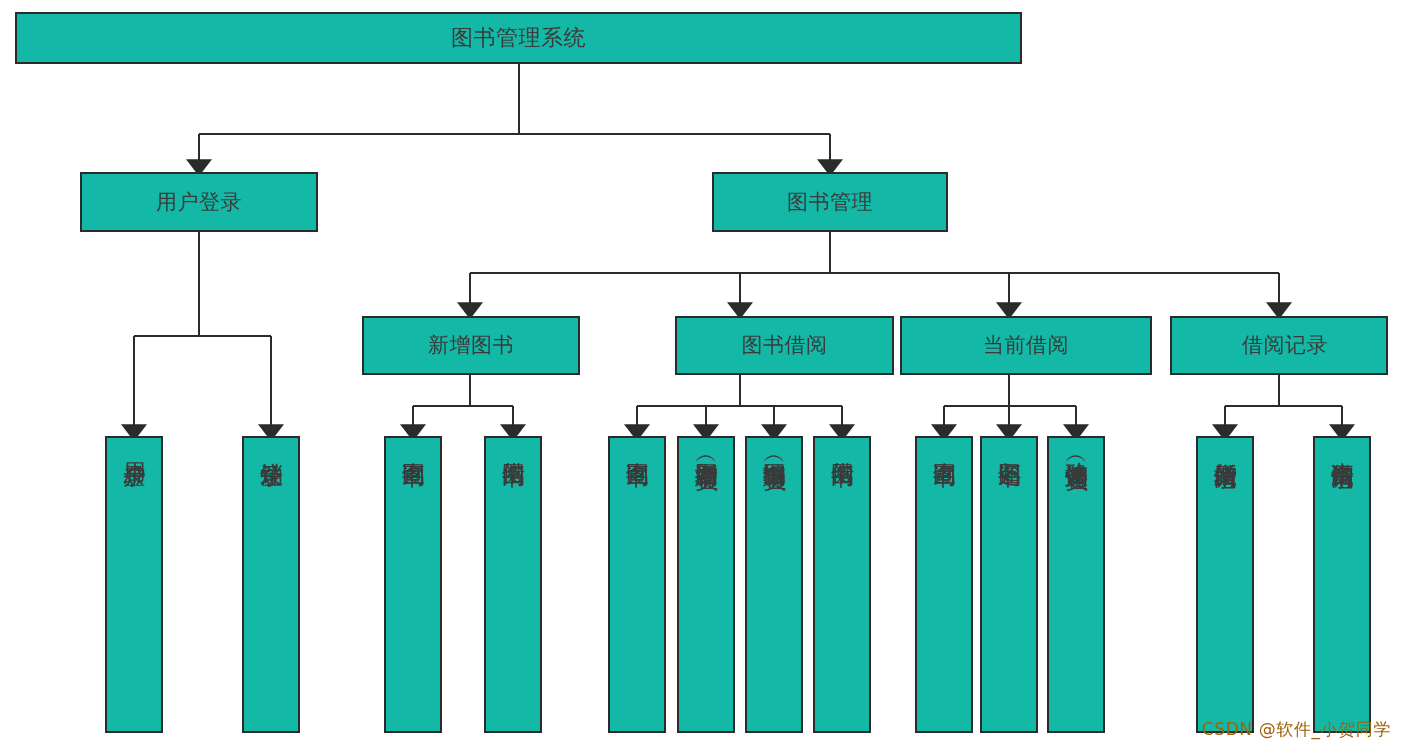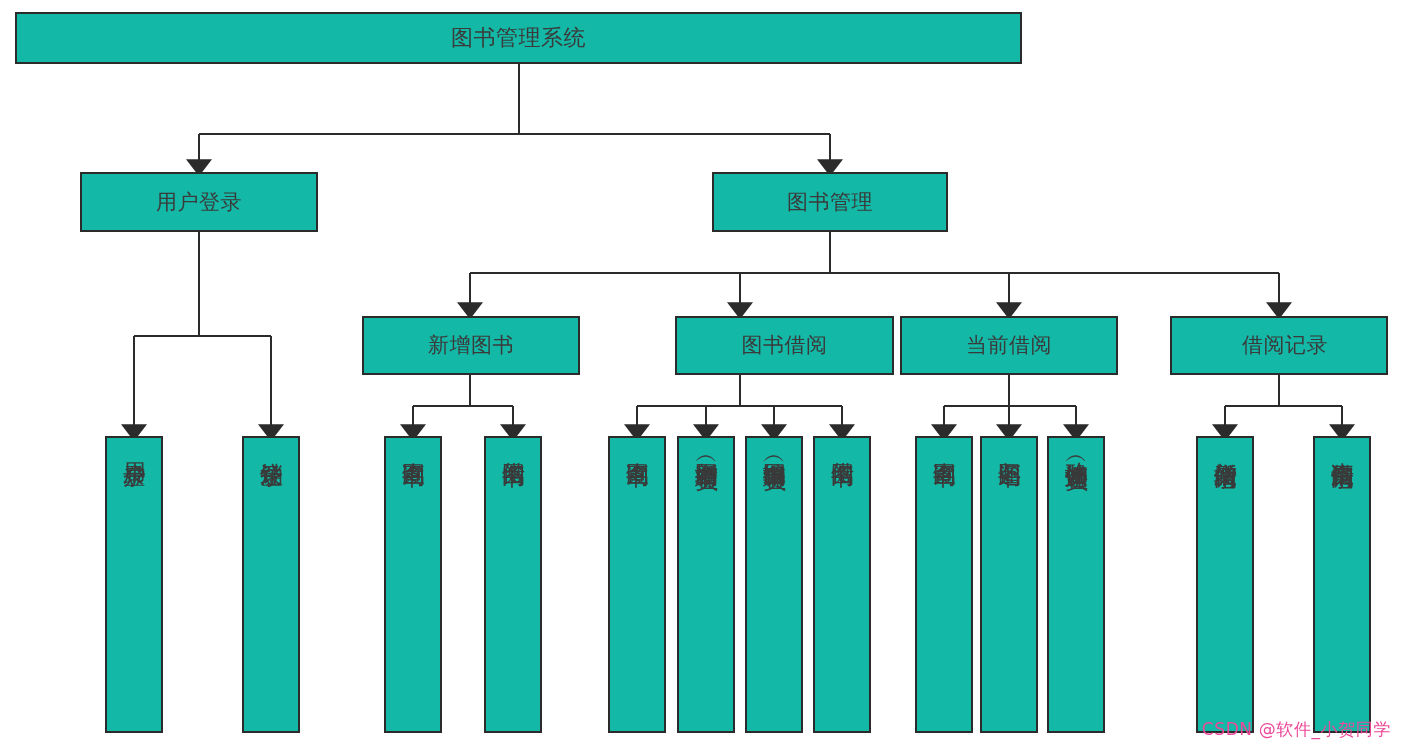--- a/index.html
+++ b/index.html
@@ -60,21 +60,21 @@
     line-height:1.04;
     letter-spacing:1px;
     white-space:nowrap;
   }
   
   #watermark{
     position:absolute;
     right:14px;
     bottom:6px;
     font-size:17px;
-    color:#ec4899;
+    color:#a16207;
     letter-spacing:0.6px;
     white-space:nowrap;
     user-select:none;
   }
 </style>
 </head>
 <body>
 
 <div id="canvas">
 
@@ -142,21 +142,21 @@
   </div>
 
   <div class="node horiz" style="left:362px; top:316px; width:218px; height:59px;">
     <span class="label">新增图书</span>
   </div>
 
   <div class="node horiz" style="left:631px; top:316px; width:219px; height:59px;margin-left:44px;">
     <span class="label">图书借阅</span>
   </div>
 
-  <div class="node horiz" style="left:900px; top:316px; width:218px; height:59px;">
+  <div class="node horiz" style="left:900px; top:316px; width:252px; height:59px;">
     <span class="label">当前借阅</span>
   </div>
 
   <div class="node horiz" style="left:1170px; top:316px; width:218px; height:59px;padding-left:12px;">
     <span class="label">借阅记录</span>
   </div>
 
   <div class="node vert" style="left:105px; top:436px; width:58px; height:297px;">
     <span class="label">用户登录</span>
   </div>

